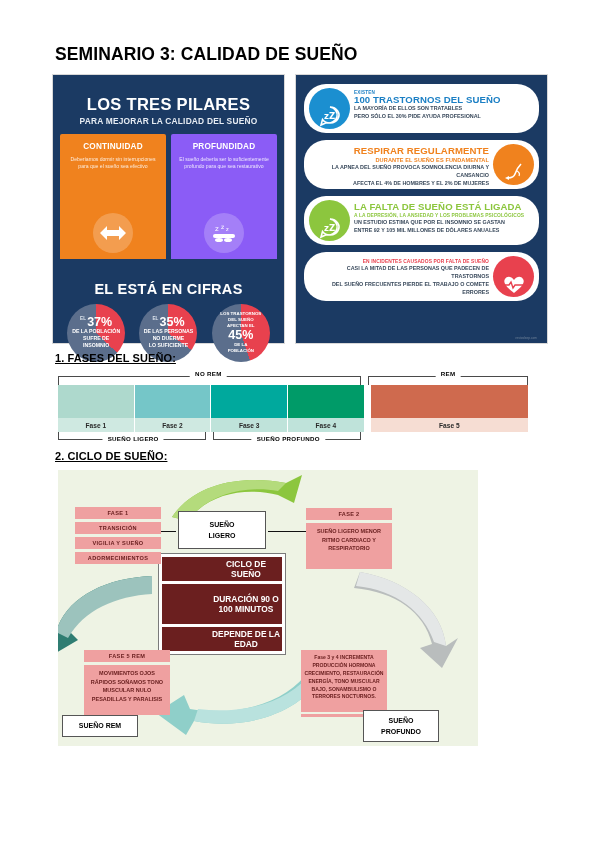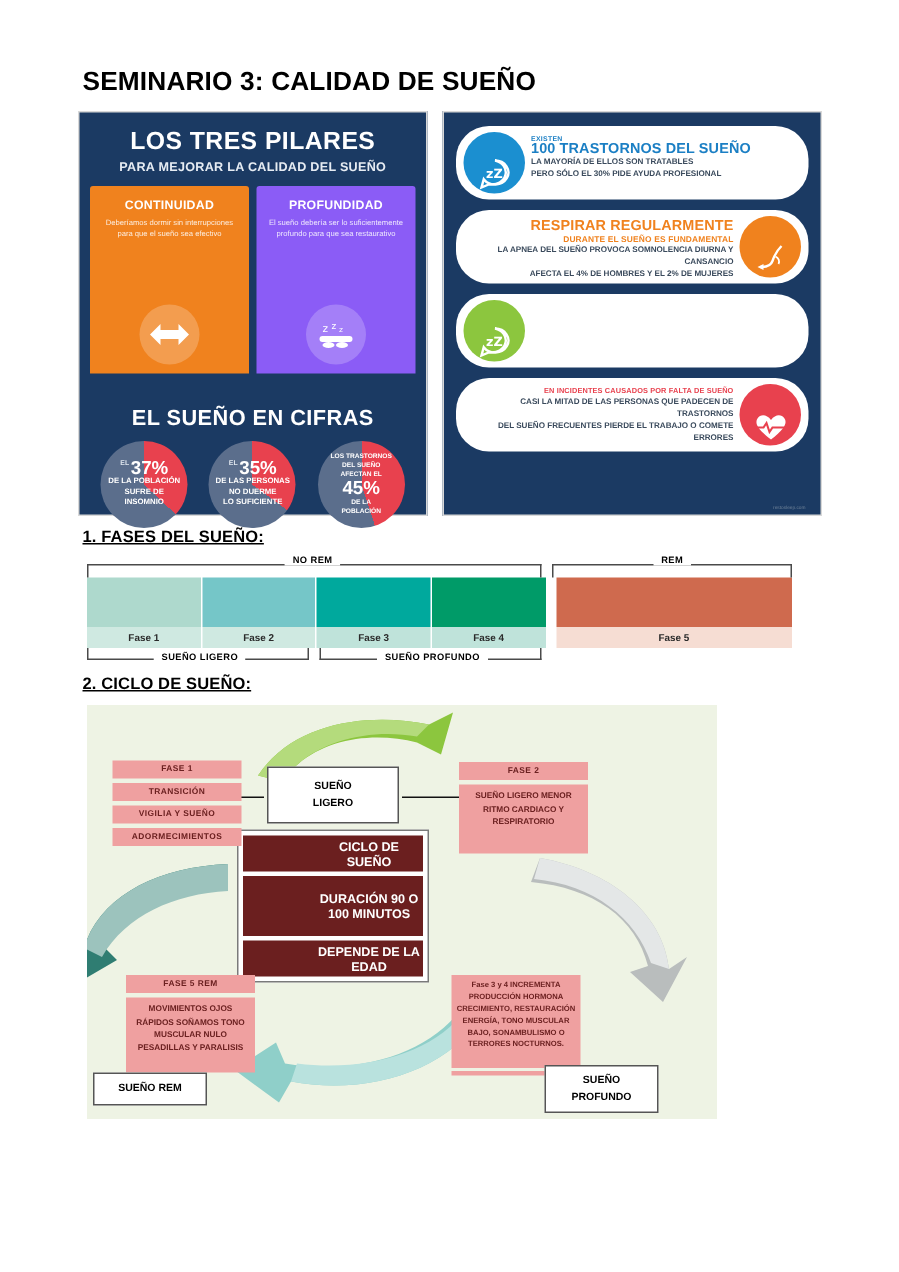--- a/index.html
+++ b/index.html
@@ -11,21 +11,21 @@
   
   .doc-title{position:absolute;left:55px;top:44px;font-size:17.5px;font-weight:bold;
              letter-spacing:.1px;color:#000;white-space:nowrap;}
 
   
   .info-row{position:absolute;left:52px;top:74px;width:496px;height:270px;}
 
   
   .ig-left{position:absolute;left:0;top:0;width:233px;height:270px;
            background:#1b3a63;border:1px solid #d8d8d8;box-sizing:border-box;
-           padding:6px 7px;}
+           padding:16px 7px;}
   .ig-left .hdr1{color:#fff;text-align:center;font-size:16.5px;font-weight:bold;
                  letter-spacing:.3px;margin-top:5px;line-height:1;}
   .ig-left .hdr2{color:#e6ecf3;text-align:center;font-size:8.4px;font-weight:bold;
                  letter-spacing:.2px;margin-top:3px;}
   .pillars{display:flex;gap:5px;margin-top:8px;height:125px;}
   .pillar{flex:1;position:relative;border-radius:2px 2px 0 0;overflow:hidden;}
   .pillar .pt{color:#fff;text-align:center;font-size:8.2px;font-weight:bold;
               letter-spacing:.2px;margin-top:8px;}
   .pillar .pd{color:rgba(255,255,255,.85);text-align:center;font-size:5.1px;
               line-height:1.45;margin:5px 6px 0;}
@@ -144,21 +144,21 @@
                 <text x="11" y="7" font-size="6" fill="#fff" font-family="DejaVu Sans">z</text>
                 <text x="16" y="9" font-size="5" fill="#fff" font-family="DejaVu Sans">z</text>
                 <rect x="3" y="12" width="22" height="4" rx="2" fill="#fff"></rect>
                 <ellipse cx="9" cy="18" rx="4" ry="2" fill="#fff"></ellipse>
                 <ellipse cx="18" cy="18" rx="4" ry="2" fill="#fff"></ellipse>
               </svg>
           </div>
         </div>
       </div>
 
-      <div class="cifras-h">EL SUEÑO EN CIFRAS</div>
+      <div class="cifras-h">EL ESTÁ EN CIFRAS</div>
 
       <div class="pies">
         <div class="pie" style="background:conic-gradient(#e8414e 0 37%, #5b6e8c 37% 100%);">
           <div class="toprow">
             <span class="small">EL</span>
             <span class="big">37%</span>
           </div>
           <div class="cap" style="white-space:pre-line">DE LA POBLACIÓN
 SUFRE DE
 INSOMNIO</div>
@@ -216,20 +216,26 @@
         </div>
       </div>
 
       <div class="card">
         <div class="badge lft b-green">
           <svg width="26" height="26" viewBox="0 0 26 26">
               <path d="M13 4 a9 8 0 1 1 -7.5 12.5 L4 22 l5.2-2.2 A9 8 0 0 0 13 4z" fill="none" stroke="#fff" stroke-width="1.6"></path>
               <text x="7" y="15.5" font-size="8.5" font-weight="bold" fill="#fff" font-family="DejaVu Sans">zZ</text>
             </svg>
         </div>
+        <div class="txt">
+          <div class="t-main cgreen">LA FALTA DE SUEÑO ESTÁ LIGADA</div>
+          <div class="t-sub cgreen" style="font-size:4.9px">A LA DEPRESIÓN, LA ANSIEDAD Y LOS PROBLEMAS PSICOLÓGICOS</div>
+          <div class="t-sub2">UN ESTUDIO ESTIMA QUE POR EL INSOMNIO SE GASTAN</div>
+          <div class="t-sub2">ENTRE 92 Y 105 MIL MILLONES DE DÓLARES ANUALES</div>
+        </div>
       </div>
 
       <div class="card r">
         <div class="badge rgt b-red">
           <svg width="28" height="26" viewBox="0 0 28 26">
               <path d="M14 22 C5 15 3 11 5 8 C7 5 11 5 14 9 C17 5 21 5 23 8 C25 11 23 15 14 22z" fill="#fff"></path>
               <path d="M3 14 h6 l2-3 l2 6 l2-3 h8" fill="none" stroke="#e8414e" stroke-width="1.4"></path>
             </svg>
         </div>
         <div class="txt">

